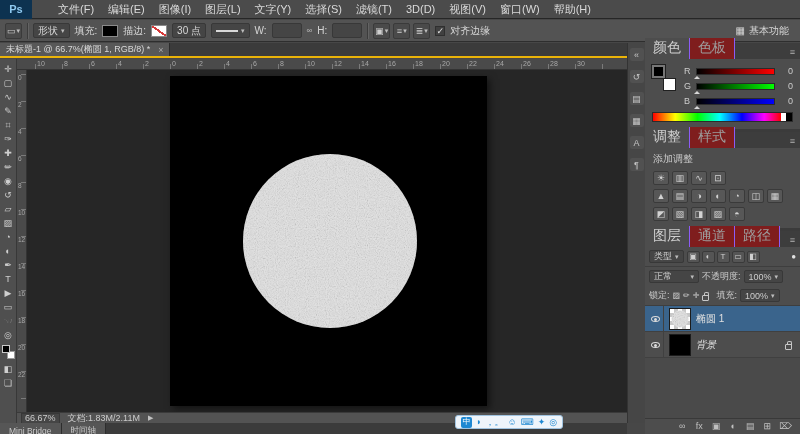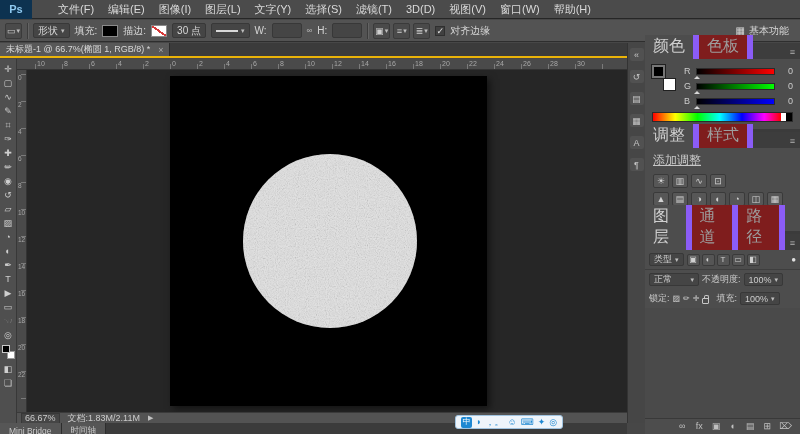--- a/index.html
+++ b/index.html
@@ -55,21 +55,21 @@
   .ellipse-svg { position:absolute; left:72px; top:77px; }
 
   
   #dockstrip { position:absolute; top:43px; left:627px; width:18px; bottom:11px; background:#464646; border-left:1px solid #333; display:flex; flex-direction:column; align-items:center; gap:9px; padding-top:5px; }
   .dock-icon { width:14px; height:13px; color:#c5c5c5; font-size:9px; display:flex; align-items:center; justify-content:center; background:#515151; border-radius:2px; }
 
   
   #rightcol { position:absolute; top:43px; left:645px; width:155px; bottom:0; display:flex; flex-direction:column; gap:3px; background:#3b3b3b; }
   .panel { background:#4d4d4d; }
   .ptabs { display:flex; align-items:flex-end; background:#3d3d3d; height:16px; }
-  .ptab { font-size:16px; color:#cfcfcf; padding:1px 8px 2px; background:#4d4d4d; border-right:6px solid #8b5cf6; }
+  .ptab { font-size:14px; color:#cfcfcf; padding:1px 8px 2px; background:#4d4d4d; border-right:1px solid #8b5cf6; }
   .ptab.inactive { background:#7f1d1d; color:#9d9d9d; }
   .pmenu { margin-left:auto; color:#b5b5b5; font-size:9px; padding:0 5px 2px; }
 
   
   .color-body { display:flex; gap:7px; padding:6px 7px 2px; }
   .fgbg { position:relative; width:25px; height:26px; }
   .bg-swatch { position:absolute; right:1px; bottom:0; width:13px; height:13px; background:#fff; border:1px solid #202020; }
   .fg-swatch { position:absolute; left:0; top:0; width:13px; height:13px; background:#000; border:2px solid #767676; outline:1px solid #202020; }
   .sliders { flex:1; display:flex; flex-direction:column; gap:5px; padding-top:1px; }
   .slider-row { display:flex; align-items:center; gap:4px; font-size:9px; color:#cccccc; }
@@ -77,21 +77,21 @@
   .sl-bar { flex:1; height:7px; border:1px solid #2b2b2b; position:relative; }
   .sl-bar[data-grad="red"]   { background:linear-gradient(to right,#000,#ff0000); }
   .sl-bar[data-grad="green"] { background:linear-gradient(to right,#000,#00ff00); }
   .sl-bar[data-grad="blue"]  { background:linear-gradient(to right,#000,#0000ff); }
   .sl-bar::after { content:''; position:absolute; left:-3px; bottom:-5px; border:3px solid transparent; border-bottom-color:#d8d8d8; }
   .sl-val { width:14px; text-align:right; }
   .spectrum { height:10px; margin:4px 7px 7px; border:1px solid #2b2b2b;
     background:linear-gradient(to right,#f00,#ff0 16%,#0f0 32%,#0ff 48%,#00f 64%,#f0f 80%,#f00 92%,#fff 92%,#fff 96%,#000 96%); }
 
   
-  .adj-title { font-size:12px; color:#c8c8c8; padding:4px 8px 3px;text-decoration:underline; }
+  .adj-title { font-size:10px; color:#c8c8c8; padding:4px 8px 3px; }
   .adj-row { display:flex; gap:3px; padding:2px 8px; }
   .adj-icon { width:16px; height:14px; background:#575757; border:1px solid #3a3a3a; border-radius:2px; color:#d2d2d2; font-size:9px; display:flex; align-items:center; justify-content:center; }
   #adjust-panel { padding-bottom:5px; }
 
   
   #layers-panel { flex:1; display:flex; flex-direction:column; }
   .filter-row,.blend-row,.lock-row { display:flex; align-items:center; gap:3px; padding:3px 4px; font-size:9px; color:#cccccc; }
   .filter-row { border-bottom:1px solid #3e3e3e; }
   .mini-icon { width:13px; height:12px; background:#555; border:1px solid #3a3a3a; border-radius:2px; color:#d0d0d0; font-size:8px; display:flex; align-items:center; justify-content:center; }
   .filter-toggle { margin-left:auto; color:#e0e0e0; font-size:8px; }
@@ -529,20 +529,42 @@
         <span data-name="lock-pixels-icon" style="font-size:8px">✏</span>
         <span data-name="lock-position-icon" style="font-size:8px">✛</span>
         <span class="lockico" data-name="lock-all-icon"></span>
         <span data-name="fill-label" style="margin-left:4px">填充:</span>
         <span class="combo" style="height:13px" data-name="fill-field">
           <span data-name="fill-value">100%</span>
           <span class="caret" data-name="chevron-down-icon">▾</span>
         </span>
       </div>
 
+      <div class="layers-list" data-name="layers-list">
+        <div class="layer-row selected" data-name="layer-row-ellipse">
+          <span class="eye-cell" data-name="visibility-toggle">
+              <span class="eyeico" data-name="eye-icon"></span>
+            </span>
+          <span class="thumb checker" data-name="layer-thumbnail">
+            <svg width="20" height="20" data-name="ellipse-thumbnail-graphic">
+              <circle cx="10" cy="10" r="8.5" fill="#e4e4e4"></circle>
+              <rect width="20" height="20" filter="url(#grain)" clip-path="url(#clip-thumb)" opacity="0.5"></rect>
+            </svg>
+          </span>
+          <span class="layer-name" data-name="layer-name">椭圆 1</span>
+        </div>
+        <div class="layer-row" data-name="layer-row-background">
+          <span class="eye-cell" data-name="visibility-toggle">
+              <span class="eyeico" data-name="eye-icon"></span>
+            </span>
+          <span class="thumb black" data-name="layer-thumbnail"></span>
+          <span class="layer-name bgname" data-name="layer-name">背景</span>
+          <span class="lockico layer-lock" data-name="lock-icon"></span>
+        </div>
+      </div>
 
       <div class="layers-empty" data-name="layers-empty-area"></div>
 
       <div class="layers-bottom" data-name="layers-bottom-bar">
 
       <span class="lb-icon" data-name="link-layers-icon">
             <span data-name="icon-glyph">∞</span>
           </span>
           <span class="lb-icon" data-name="layer-style-icon">
             <span data-name="icon-glyph">fx</span>

